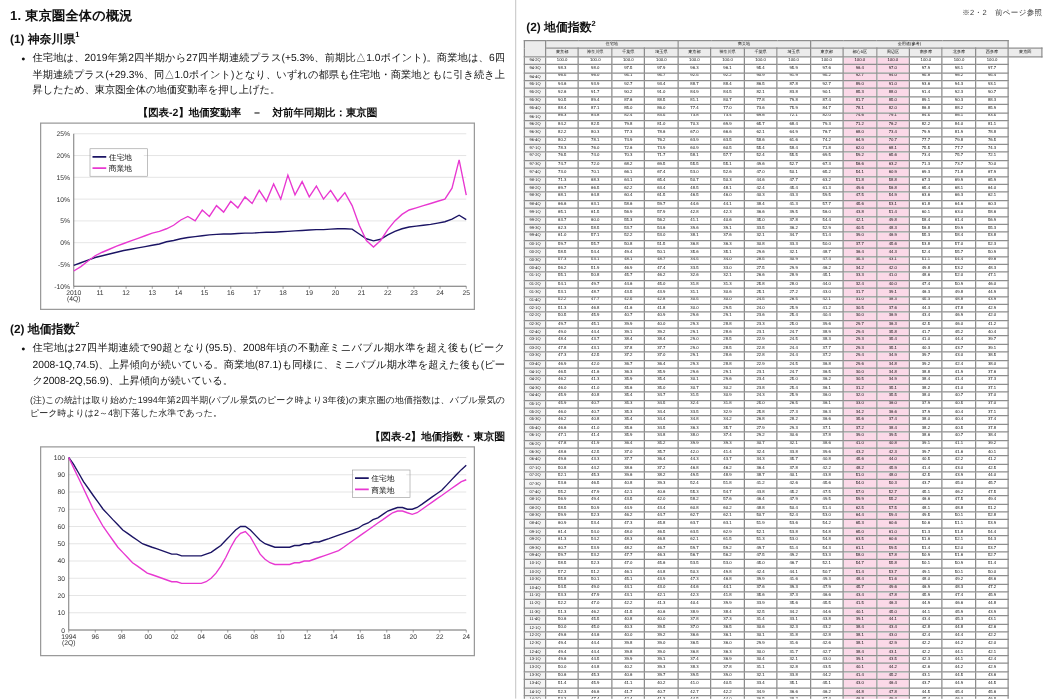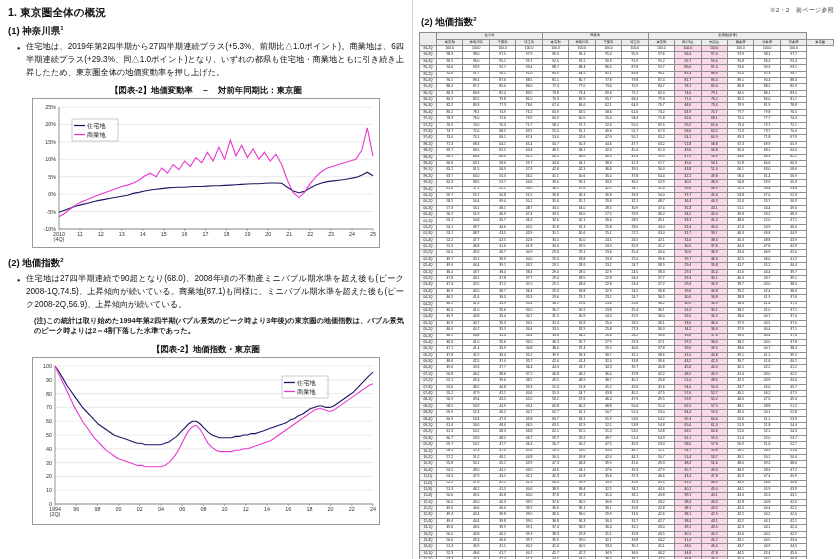--- a/index.html
+++ b/index.html
@@ -7,21 +7,21 @@
   .page{position:relative;width:840px;height:531px;display:flex;}
   .left-col{width:412px;height:559px;box-sizing:border-box;padding:6px 8px 0 8px;position:relative;}
   .right-col{width:428px;height:559px;box-sizing:border-box;padding:6px 6px 0 6px;position:relative;border-left:1px solid #cfcfcf;}
 
   h1.sec-title{font-size:10.5px;font-weight:bold;margin:0 0 5px 0;letter-spacing:0.2px;}
   .sub-head{font-size:9.5px;font-weight:bold;margin:2px 0 3px 0;}
   .sub-head .sup{font-size:6px;vertical-align:super;font-weight:bold;}
   ul.bul{margin:0 0 0 10px;padding:0 0 0 8px;list-style:none;}
   ul.bul li{position:relative;font-size:8.2px;line-height:1.55;text-align:justify;margin-bottom:1px;}
   ul.bul li:before{content:"\25CF";position:absolute;left:-9px;top:0;font-size:5.5px;line-height:2.6;}
-  .note{font-size:7.2px;line-height:1.5;margin:4px 0 0 26px;text-align:justify;color:#222;font-weight:bold;}
+  .note{font-size:7.2px;line-height:1.5;margin:4px 0 0 16px;text-align:justify;color:#222;}
   .note .lbl{font-size:7.2px;}
 
   .fig-title{text-align:center;font-size:8.4px;font-weight:bold;margin:6px 0 1px 0;}
   .chart-box{border:1px solid #9a9a9a;background:#fff;box-sizing:border-box;position:relative;}
   .chart1{width:348px;height:150px;margin:2px auto 0 auto;}
   .chart2{width:348px;height:168px;margin:2px auto 0 auto;}
   .chart-box svg{display:block;}
 
   .rt-head{font-size:6px;text-align:right;color:#333;margin:0 0 1px 0;letter-spacing:0.3px;}
   .rt-title{font-size:9.5px;font-weight:bold;margin:0 0 3px 2px;}
@@ -131,28 +131,28 @@
           </g>
       </svg>
     </div>
 
     <div class="sub-head" style="margin-top:9px;">
       <span>(2)</span>
       <span>地価指数</span><span class="sup">2</span>
     </div>
 
     <ul class="bul">
-      <li>住宅地は27四半期連続で90超となり(68.0)、2008年頃の不動産ミニバブル期水準を超え後も(ピーク2008-1Q,74.5)、上昇傾向が続いている。商業地(87.1)も同様に、ミニバブル期水準を超えた後も(ピーク2008-2Q,56.9)、上昇傾向が続いている。</li>
+      <li>住宅地は27四半期連続で90超となり(95.5)、2008年頃の不動産ミニバブル期水準を超え後も(ピーク2008-1Q,74.5)、上昇傾向が続いている。商業地(87.1)も同様に、ミニバブル期水準を超えた後も(ピーク2008-2Q,56.9)、上昇傾向が続いている。</li>
     </ul>
 
     <div class="note">
       <span class="lbl">(注)</span><span>この統計は取り始めた1994年第2四半期(バブル景気のピーク時より3年後)の東京圏の地価指数は、バブル景気のピーク時よりは2～4割下落した水準であった。</span>
     </div>
 
-    <div class="fig-title" style="margin-top:7px;">【図表-2】地価指数・東京圏</div>
+    <div class="fig-title" style="margin-top:7px;text-align:right;">【図表-2】地価指数・東京圏</div>
 
     <div class="chart-box chart2">
       <svg width="346" height="166" viewBox="0 0 346 166">
         <g id="c2-grid" stroke="#d9d9d9" stroke-width="0.5">
             <line x1="22" y1="146" x2="340" y2="146" stroke="#d5d5d5" stroke-width="0.5"></line>
             <line x1="22" y1="132.2" x2="340" y2="132.2" stroke="#d5d5d5" stroke-width="0.5"></line>
             <line x1="22" y1="118.4" x2="340" y2="118.4" stroke="#d5d5d5" stroke-width="0.5"></line>
             <line x1="22" y1="104.6" x2="340" y2="104.6" stroke="#d5d5d5" stroke-width="0.5"></line>
             <line x1="22" y1="90.8" x2="340" y2="90.8" stroke="#d5d5d5" stroke-width="0.5"></line>
             <line x1="22" y1="77" x2="340" y2="77" stroke="#d5d5d5" stroke-width="0.5"></line>

